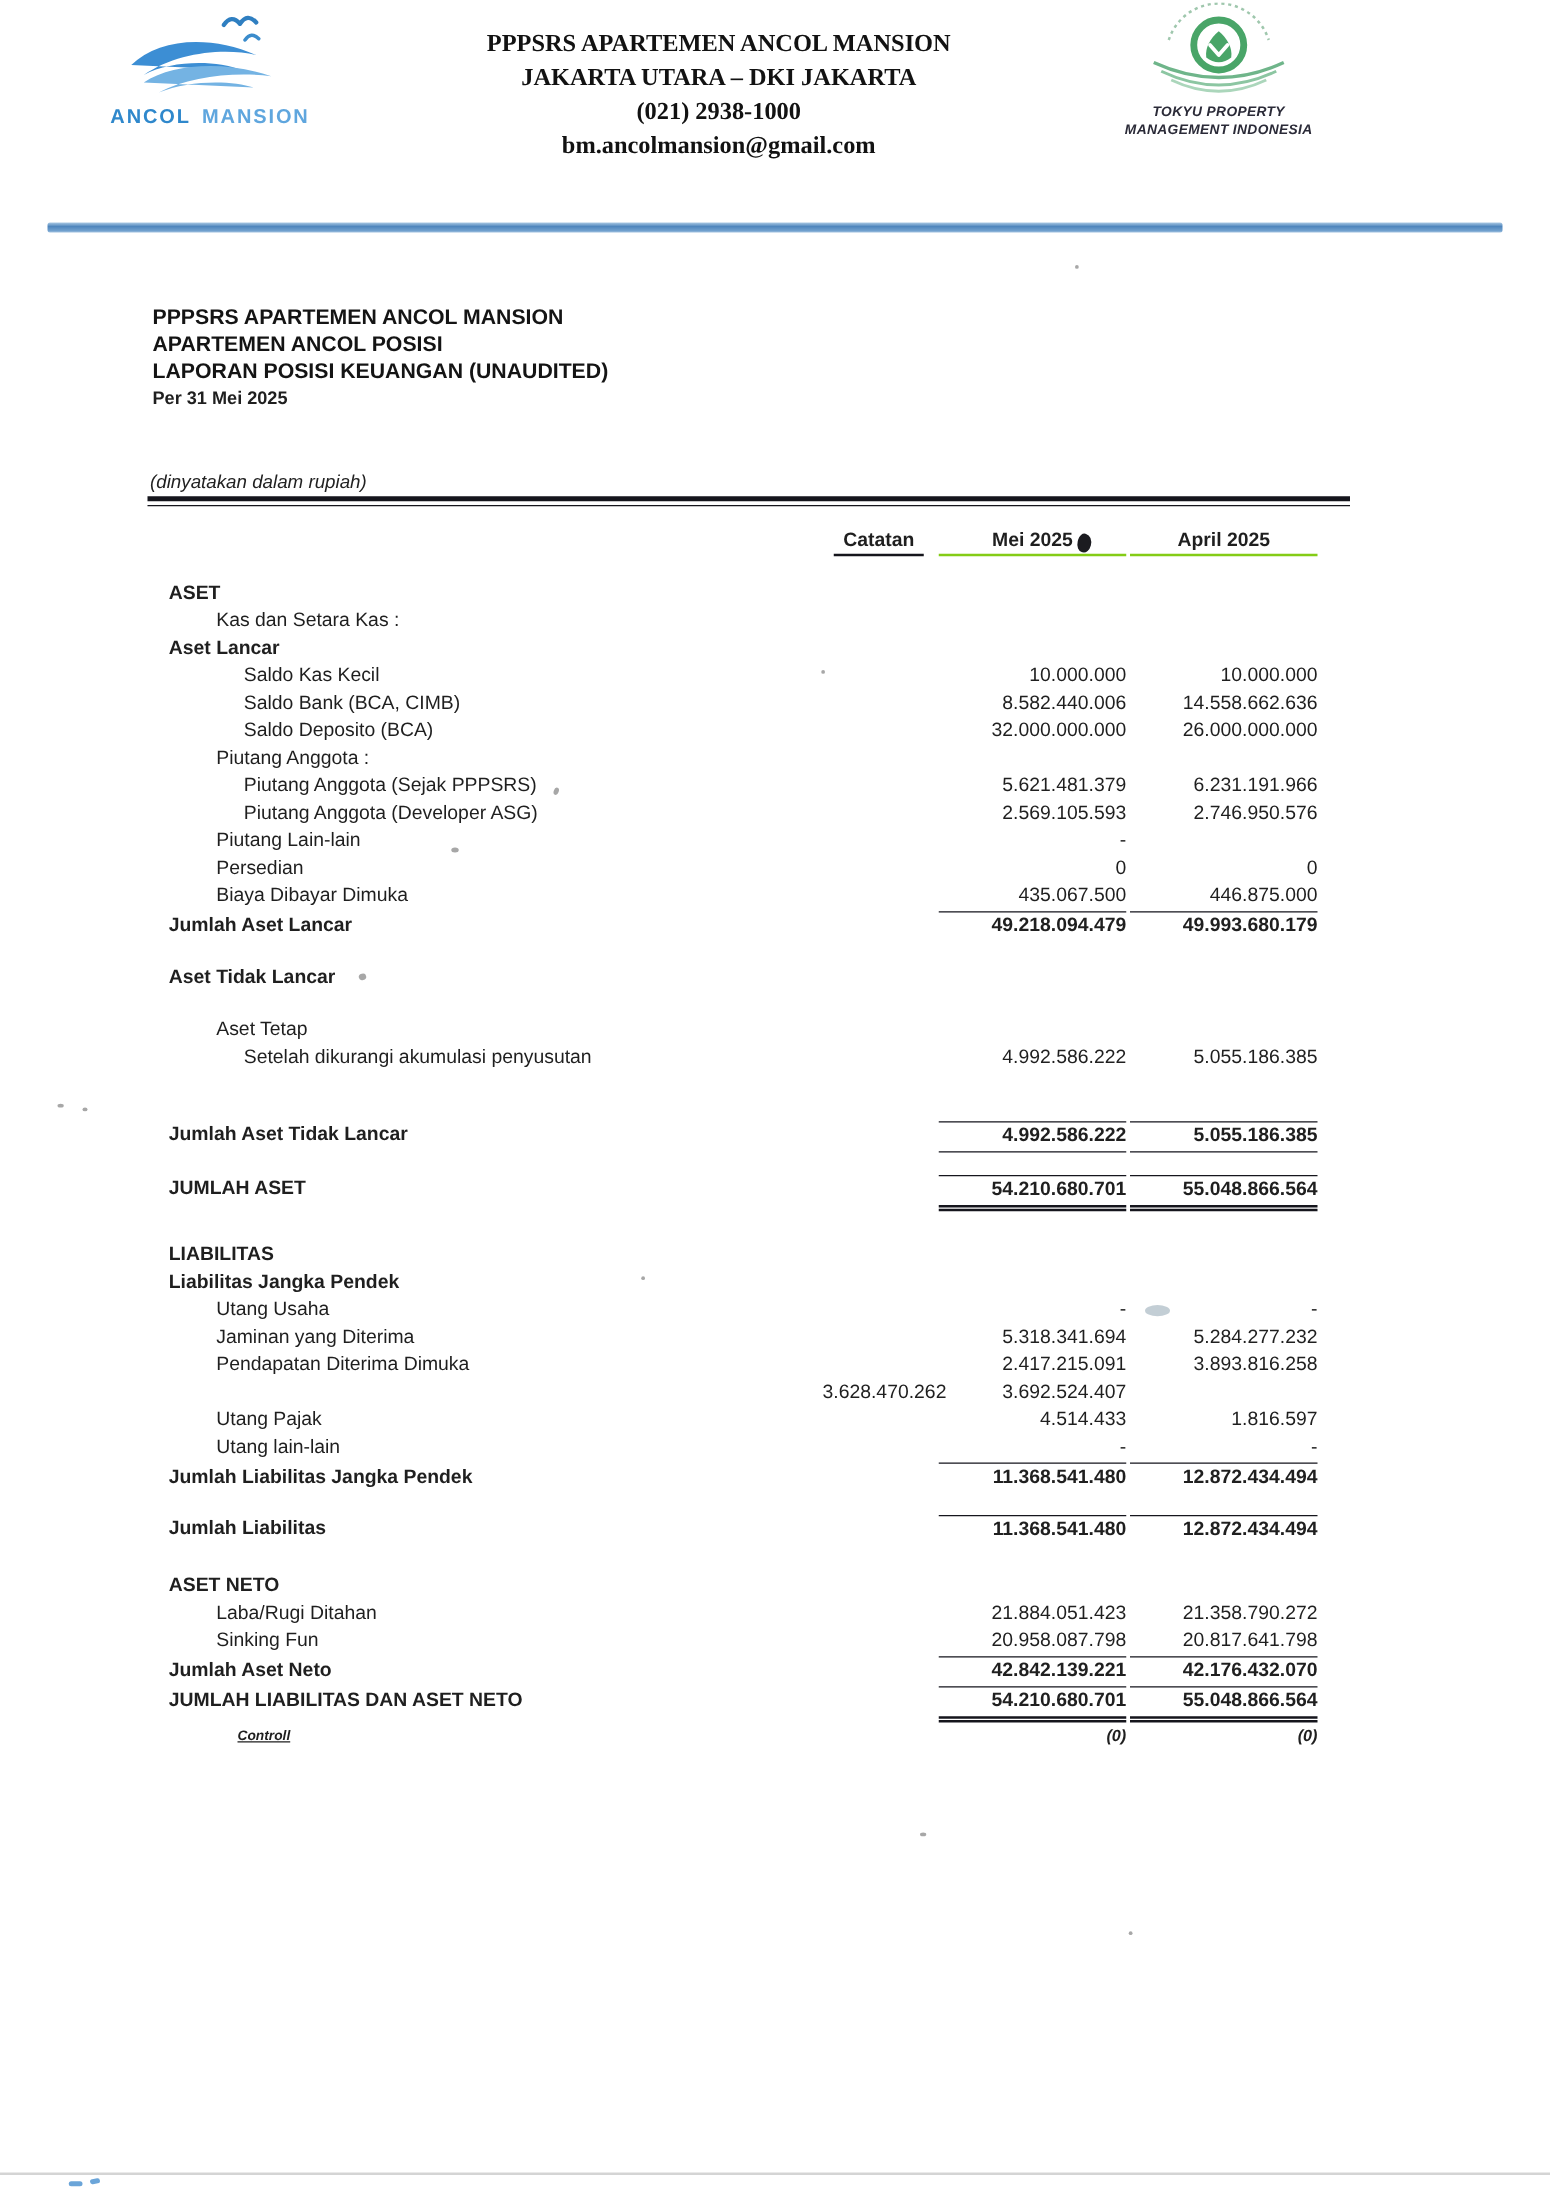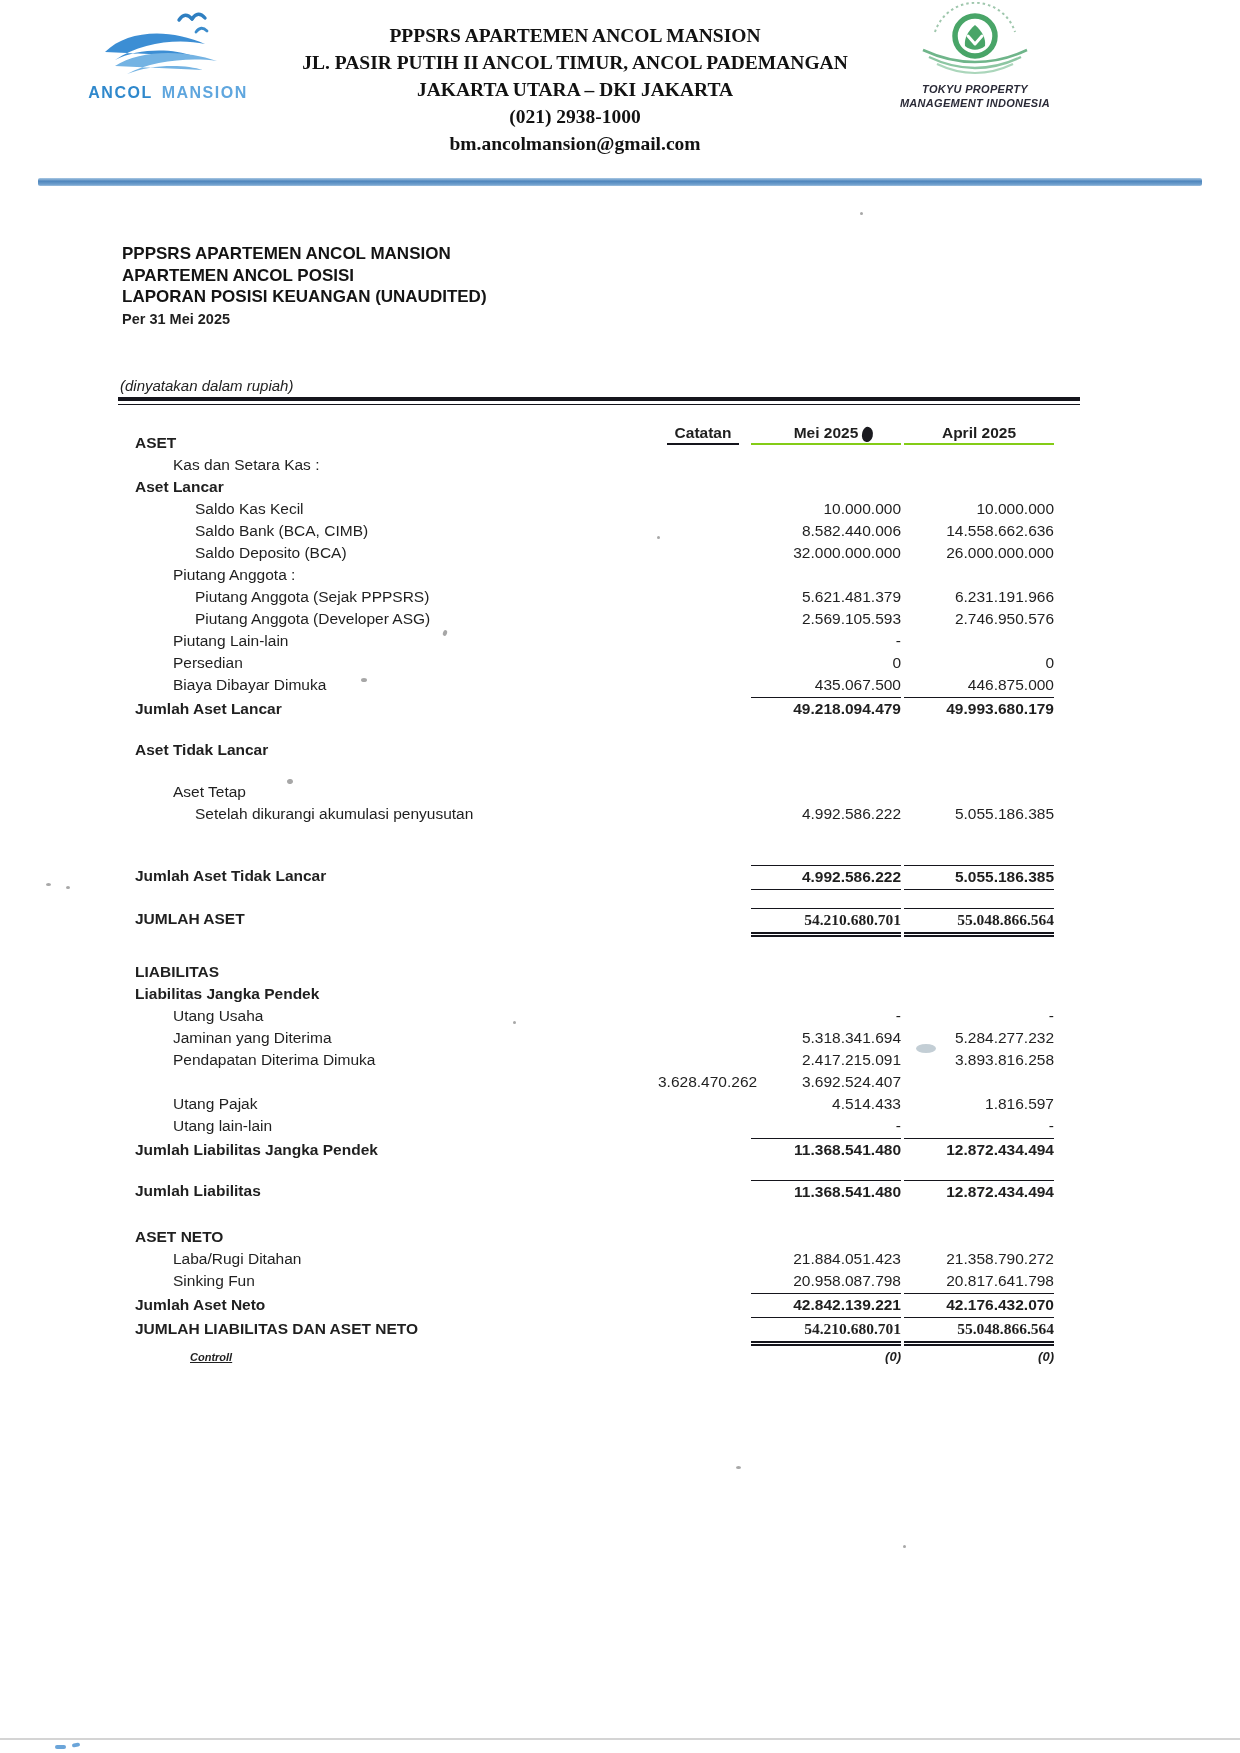--- a/index.html
+++ b/index.html
@@ -37,29 +37,29 @@
   .dbl-rule { left:118px; top:397px; width:962px; height:3px;
     border-top:4px solid #15151c; border-bottom:1.5px solid #15151c; }
 
   
   .grid4 { display:grid; grid-template-columns:520px 90px 150px 150px; column-gap:3px; }
   .thead { left:135px; top:424px; width:925px; font-weight:bold; font-size:15.5px; }
   .thead .hc { text-align:center; }
   .thead .hc span { display:inline-block; border-bottom:2px solid #15151c; padding:0 8px 1px 8px; }
   .thead .hv { text-align:center; border-bottom:2px solid #84cc16; padding-bottom:1px; }
 
-  .tbody { left:135px; top:432px; width:925px; }
+  .tbody { left:135px; top:464px; width:925px; }
   .trow { line-height:22px; font-size:15.5px; }
   .ind1 { padding-left:38px; }
   .ind2 { padding-left:60px; }
   .b { font-weight:bold; }
   .val { text-align:right; }
   .ra  { border-top:1.5px solid #15151c; }
   .rb-s{ border-bottom:1.5px solid #15151c; padding-bottom:1px; }
-  .rb-d{ border-bottom:5px double #15151c; padding-bottom:1px;font-family:Liberation Serif, serif; }
+  .rb-d{ border-bottom:5px double #15151c; padding-bottom:1px; }
   .ctl-label { font-size:11px; font-weight:bold; font-style:italic; padding-left:55px;text-decoration:underline; }
   .ctl-val { font-size:13px; font-weight:bold; font-style:italic; }
 
   
   .blot { width:11px; height:15px; background:#1b1b20; border-radius:45% 60% 50% 55%;
     transform:rotate(14deg); }
   .speck { background:#8a8a8a; border-radius:50%; opacity:.75; }
   .smudge { background:#b9c6ce; border-radius:50%; opacity:.85; }
   .bottom-line { left:0; top:1738px; width:1240px; height:2px; background:#c9c9c9; opacity:.8; }
   .blue-dash { height:4px; background:#5b9bd5; border-radius:2px; opacity:.9; }
@@ -77,21 +77,20 @@
       <path d="M12 46 C34 24 76 22 112 38 C86 32 48 36 22 54 C44 42 80 42 100 50 Z" fill="#3c8ed4"></path>
       <path d="M22 60 C46 44 90 43 124 55 C96 51 58 55 34 68 C58 58 92 58 110 64 Z" fill="#74b3e3"></path>
     </svg>
     <div class="lh-left-text">
       <span class="w1">ANCOL</span><span class="w2">MANSION</span>
     </div>
   </div>
 
   <div class="abs lh-center">
     <div>PPPSRS APARTEMEN ANCOL MANSION</div>
-    <div>JL. PASIR PUTIH II ANCOL TIMUR, ANCOL PADEMANGAN</div>
     <div>JAKARTA UTARA – DKI JAKARTA</div>
     <div>(021) 2938-1000</div>
     <div>bm.ancolmansion@gmail.com</div>
   </div>
 
   <div class="abs lh-right">
     <svg width="180" height="78" viewBox="0 0 180 78">
       <path d="M50 30 A42 42 0 0 1 130 30" fill="none" stroke="#9fc7ad" stroke-width="2" stroke-dasharray="2.5 3"></path>
       <circle cx="90" cy="34" r="20" fill="#ffffff" stroke="#49a568" stroke-width="5.5"></circle>
       <path d="M90 23 C97 29 101 36 100 44 C94 49 86 49 80 44 C79 36 83 29 90 23 Z" fill="#49a568"></path>

